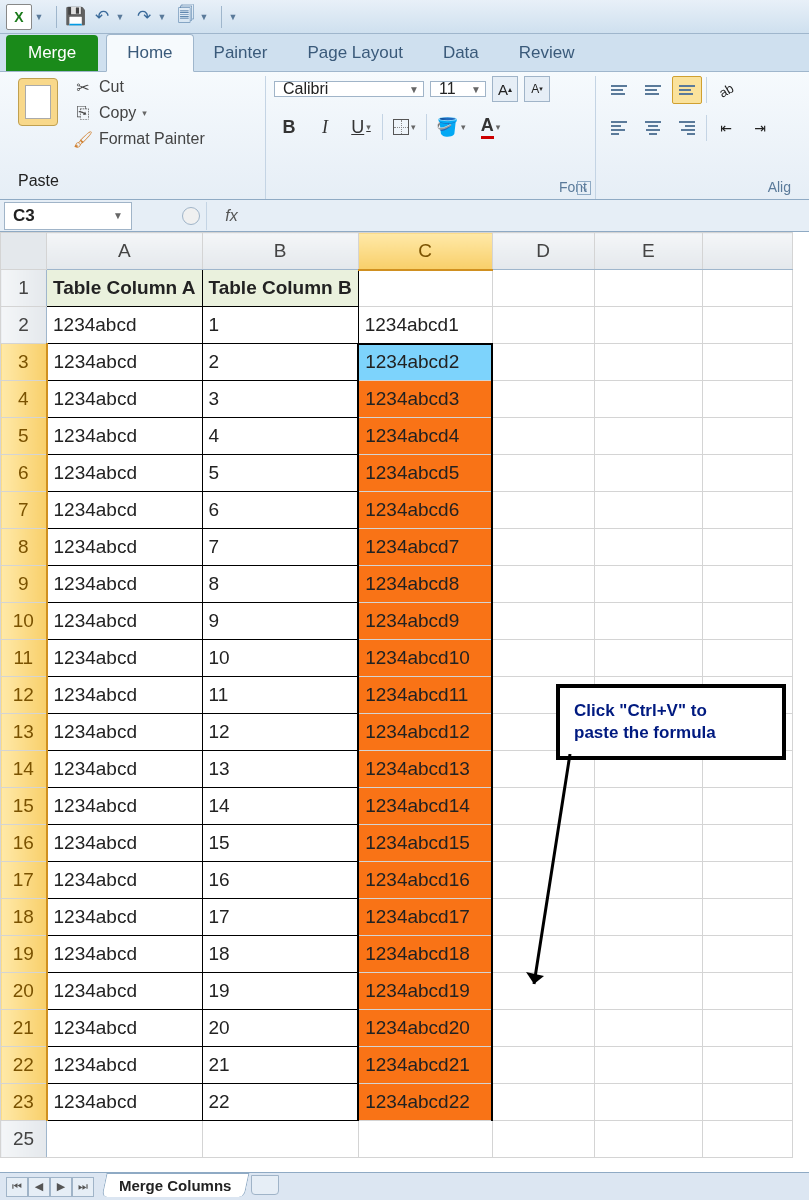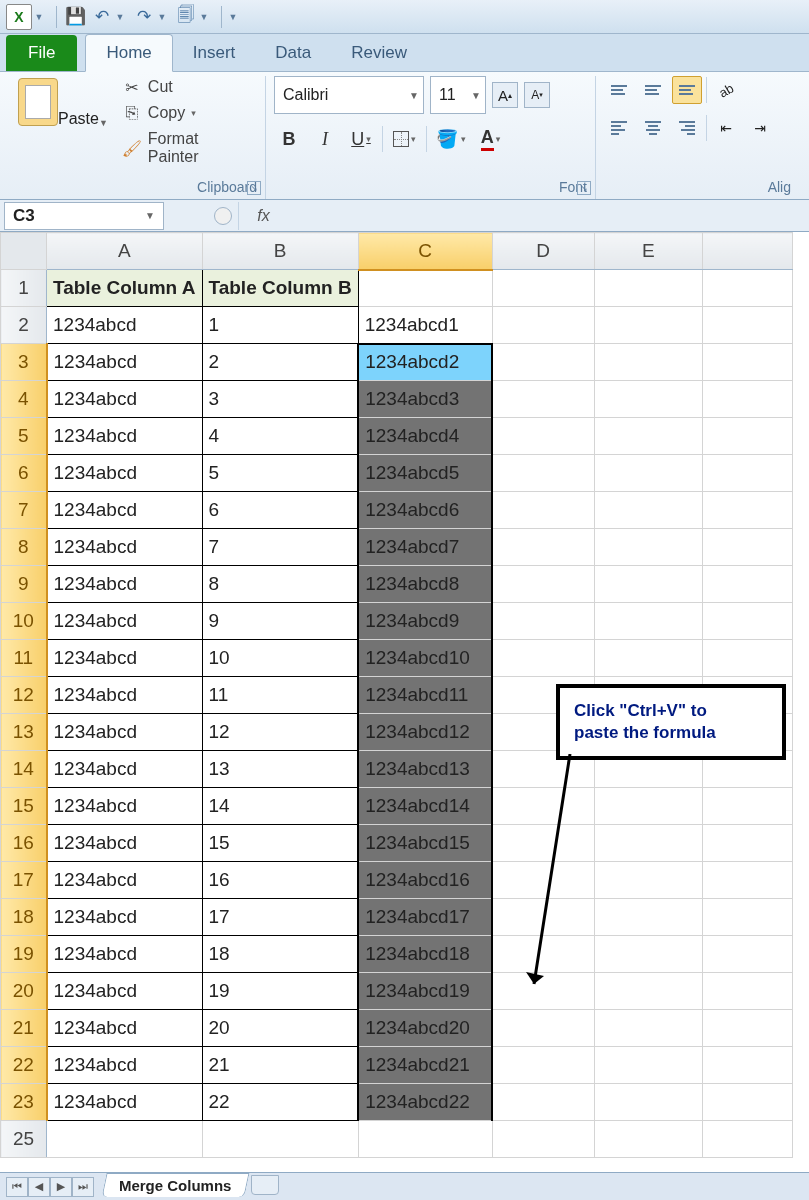--- a/index.html
+++ b/index.html
@@ -15,60 +15,60 @@
   .ribbon-tabs{height:38px;background:linear-gradient(#cfe0ef,#cfe0ef);display:flex;align-items:flex-end;padding-left:6px;border-bottom:1px solid #9fb6cc;}
   .file-tab{background:#1a8a1a;color:#fff;padding:8px 22px;font-size:17px;border-radius:4px 4px 0 0;margin-right:8px;cursor:pointer;}
   .rtab{padding:8px 20px;font-size:17px;color:#3a5a7a;cursor:pointer;border-radius:4px 4px 0 0;}
   .rtab.active{background:#f6fafd;color:#3a5a7a;border:1px solid #9fb6cc;border-bottom:1px solid #f6fafd;margin-bottom:-1px;}
   
   .ribbon{height:128px;background:linear-gradient(#f6fafd,#e6eef6);border-bottom:1px solid #8faac4;display:flex;padding:4px 6px 0 6px;}
   .rgroup{display:flex;flex-direction:column;border-right:1px solid #c4d4e4;padding:0 8px 2px 8px;}
   .rgroup-body{flex:1;display:flex;align-items:flex-start;}
   .rgroup-label{text-align:right;font-size:14px;color:#5a7a9a;padding:2px 0;position:relative;}
   .rgroup-label .dlaunch{position:absolute;right:-4px;bottom:2px;width:14px;height:14px;border:1px solid #8faac4;font-size:8px;display:flex;align-items:center;justify-content:center;color:#5a7a9a;cursor:pointer;}
-  .paste-big{display:flex;align-items:flex-end;cursor:pointer;padding:2px 4px;}
+  .paste-big{display:flex;flex-direction:column;align-items:flex-start;cursor:pointer;padding:2px 4px;gap:44px;}
   .paste-icon{width:40px;height:48px;background:#f8d88a;border:1px solid #c0a050;border-radius:4px;position:relative;margin-bottom:2px;}
   .paste-icon:before{content:"";position:absolute;top:6px;left:6px;right:6px;bottom:6px;background:#fff;border:1px solid #aaa;}
   .clip-sub{display:flex;flex-direction:column;gap:4px;margin-left:6px;}
   .clip-btn{display:flex;align-items:center;gap:6px;font-size:16px;color:#444;cursor:pointer;padding:2px 4px;}
   .clip-ico{width:20px;height:18px;display:inline-flex;align-items:center;justify-content:center;}
   .font-row1{display:flex;align-items:center;gap:6px;margin-bottom:10px;}
-  .combo{height:38px;border:1px solid #a0b4c8;background:#fff;display:flex;align-items:center;padding:0 4px 0 8px;font-size:16px;justify-content:space-between;}
+  .combo{height:16px;border:1px solid #a0b4c8;background:#fff;display:flex;align-items:center;padding:0 4px 0 8px;font-size:16px;justify-content:space-between;}
   .combo .dd{margin-left:auto;color:#666;font-size:10px;padding-left:6px;}
   .fs-btn{width:26px;height:26px;border:1px solid #a0b4c8;background:#e6eef6;display:flex;align-items:center;justify-content:center;cursor:pointer;}
   .font-row2{display:flex;align-items:center;gap:6px;}
   .tbtn{min-width:30px;height:30px;display:flex;align-items:center;justify-content:center;cursor:pointer;font-size:18px;color:#333;padding:0 4px;border-radius:2px;}
   .tbtn.dd:after{content:"▾";font-size:9px;margin-left:2px;color:#666;}
   .vsep{width:1px;height:26px;background:#c4d4e4;}
   .align-row1{display:flex;align-items:center;gap:4px;margin-bottom:10px;}
   .align-row2{display:flex;align-items:center;gap:4px;}
   .abox{width:30px;height:28px;display:flex;align-items:center;justify-content:center;cursor:pointer;border-radius:2px;}
   .abox.active{background:#fae29c;border:1px solid #d0a030;}
   .align-ico{display:flex;flex-direction:column;gap:2px;}
   .align-ico i{display:block;height:2px;background:#5a7a9a;}
   
   .fxbar{height:32px;background:#e6eef6;border-bottom:1px solid #8faac4;display:flex;align-items:center;}
-  .namebox{width:160px;height:28px;margin:0 4px;background:#fff;border:1px solid #a0b4c8;display:flex;align-items:center;padding:0 8px;font-size:17px;font-weight:bold;}
+  .namebox{width:128px;height:28px;margin:0 4px;background:#fff;border:1px solid #a0b4c8;display:flex;align-items:center;padding:0 8px;font-size:17px;font-weight:bold;}
   .namebox .dd{margin-left:auto;color:#666;font-size:10px;cursor:pointer;}
   .fxsep{width:70px;height:28px;display:flex;align-items:center;justify-content:flex-end;padding-right:6px;}
   .fxsep .circ{width:18px;height:18px;border:1px solid #a0b4c8;border-radius:50%;background:#f0f0f0;}
   .fxlabel{width:50px;text-align:center;font-style:italic;font-size:16px;color:#555;border-left:1px solid #c4d4e4;height:28px;display:flex;align-items:center;justify-content:center;}
   .fxinput{flex:1;height:28px;background:#fff;border:1px solid #a0b4c8;border-right:none;padding:0 8px;font-size:17px;display:flex;align-items:center;}
   
   .gridwrap{position:relative;background:#fff;height:968px;overflow:hidden;}
   table.grid{border-collapse:collapse;table-layout:fixed;}
   .grid td,.grid th{height:37px;font-size:19px;padding:0 6px;border:1px solid #d4d4d4;background:#fff;white-space:nowrap;overflow:hidden;}
   .grid th.colh{background:linear-gradient(#f4f6f8,#e4e8ec);font-weight:normal;color:#444;text-align:center;border-bottom:1px solid #9fb6cc;}
   .grid th.colh.sel{background:linear-gradient(#ffe9a8,#f8cf6a);border-bottom:2px solid #d09020;color:#7a5200;}
   .grid th.rowh{width:46px;background:linear-gradient(to right,#f4f6f8,#e4e8ec);text-align:center;font-weight:normal;color:#444;border-right:1px solid #9fb6cc;}
   .grid th.rowh.sel{background:linear-gradient(to right,#ffe9a8,#f8cf6a);border-right:2px solid #d09020;color:#7a5200;}
   .grid th.corner{width:46px;background:#e4e8ec;}
   .grid td.thead{background:#eaf1dd;font-weight:bold;border:1px solid #000;}
   .grid td.tbod{border:1px solid #000;}
-  .grid td.selrange{background:#737373;border-left:2px solid #000;border-right:2px solid #000;}
+  .grid td.selrange{background:#f97316;border-left:2px solid #000;border-right:2px solid #000;}
   .grid td.selrange.first{background:#7dd3fc;border-top:2px solid #000;}
   .grid td.selrange.last{border-bottom:2px solid #000;}
   .colA{width:152px;}.colB{width:152px;}.colC{width:134px;}.colD{width:102px;}.colE{width:108px;}.colF{width:90px;}
   
   .callout{position:absolute;left:556px;top:452px;width:230px;}
   .callbox{background:#fff;border:4px solid #000;padding:12px 14px;font:bold 17px/1.3 Verdana,sans-serif;color:#001a80;}
   .arrow-svg{position:absolute;left:-30px;top:70px;}
   
   .sheetbar{position:absolute;left:0;bottom:0;right:0;height:28px;background:#dce6f2;border-top:1px solid #8faac4;display:flex;align-items:center;padding:0 6px;}
   .navset{display:flex;gap:0;margin-right:10px;}
@@ -91,23 +91,24 @@
   <div class="qat-drop">▼</div>
   <div class="qat-btn">↷</div>
   <div class="qat-drop">▼</div>
   <div class="qat-btn">🗐</div>
   <div class="qat-drop">▼</div>
   <div class="qat-sep"></div>
   <div class="qat-drop">▼</div>
 </div>
 
 <div class="ribbon-tabs">
-  <div class="file-tab">File</div>
+  <div class="file-tab">Merge</div>
   <div class="rtab active">Home</div>
-  <div class="rtab">Insert</div>
+  <div class="rtab">Painter</div>
+  <div class="rtab">Page Layout</div>
   <div class="rtab">Data</div>
   <div class="rtab">Review</div>
 </div>
 
 <div class="ribbon">
 
   <div class="rgroup" style="width:260px;">
     <div class="rgroup-body">
       <div class="paste-big">
         <div class="paste-icon"></div>

